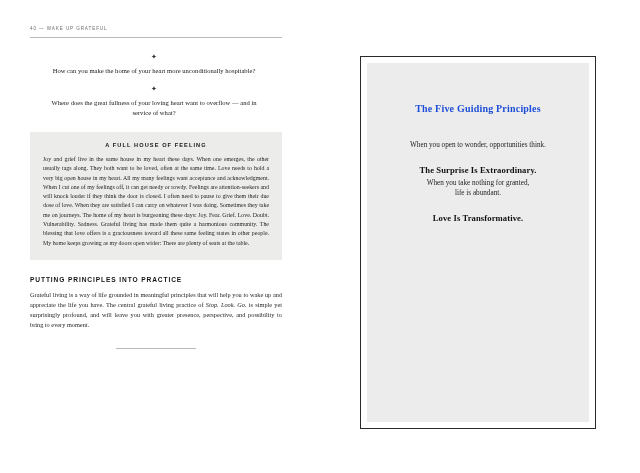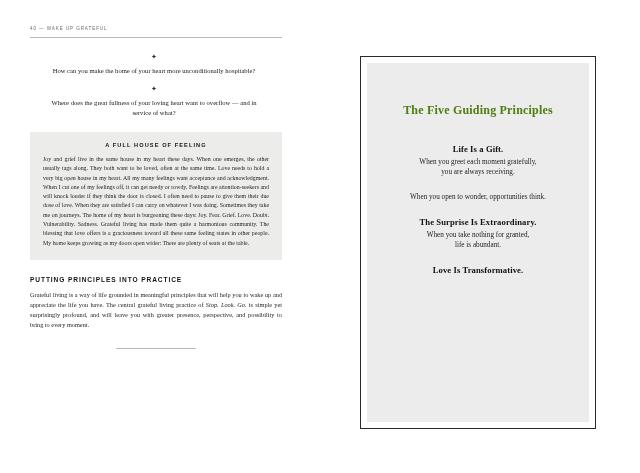--- a/index.html
+++ b/index.html
@@ -129,22 +129,22 @@
   }
   .principles-inner {
     width: 100%;
     height: 100%;
     box-sizing: border-box;
     background: #ececec;
     padding: 40px 18px 18px 18px;
     text-align: center;
   }
   .principles-title {
-    font-size: 12px;
-    color: #4d7c0f;
+    font-size: 10px;
+    color: #1d4ed8;
     margin: 0 0 26px 0;
     letter-spacing: 0.2px;
   }
   .principle { margin: 0 0 15px 0; }
   .principle:last-child { margin-bottom: 8px; }
   .principle-name {
     font-size: 8.6px;
     font-weight: bold;
     color: #111111;
     margin: 0 0 3px 0;
@@ -183,24 +183,20 @@
     <p class="section-body"><span>Grateful living is a way of life grounded in meaningful principles that will help you to wake up and appreciate the life you have. The central grateful living practice of </span><i>Stop. Look. Go.</i><span> is simple yet surprisingly profound, and will leave you with greater presence, perspective, and possibility to bring to every moment.</span></p>
 
     <div class="rule-bottom"></div>
   </div>
 
   <div class="page-right">
     <div class="principles-card">
       <div class="principles-inner">
         <h1 class="principles-title">The Five Guiding Principles</h1>
 
-        <div class="principle">
-          <div class="principle-name">Life Is a Gift.</div>
-          <div class="principle-desc">When you greet each moment gratefully,<br>you are always receiving.</div>
-        </div>
         <div class="principle">
           <div class="principle-desc">When you open to wonder, opportunities think.</div>
         </div>
         <div class="principle">
           <div class="principle-name">The Surprise Is Extraordinary.</div>
           <div class="principle-desc">When you take nothing for granted,<br>life is abundant.</div>
         </div>
         <div class="principle">
           <div class="principle-name">Love Is Transformative.</div>
         </div>

